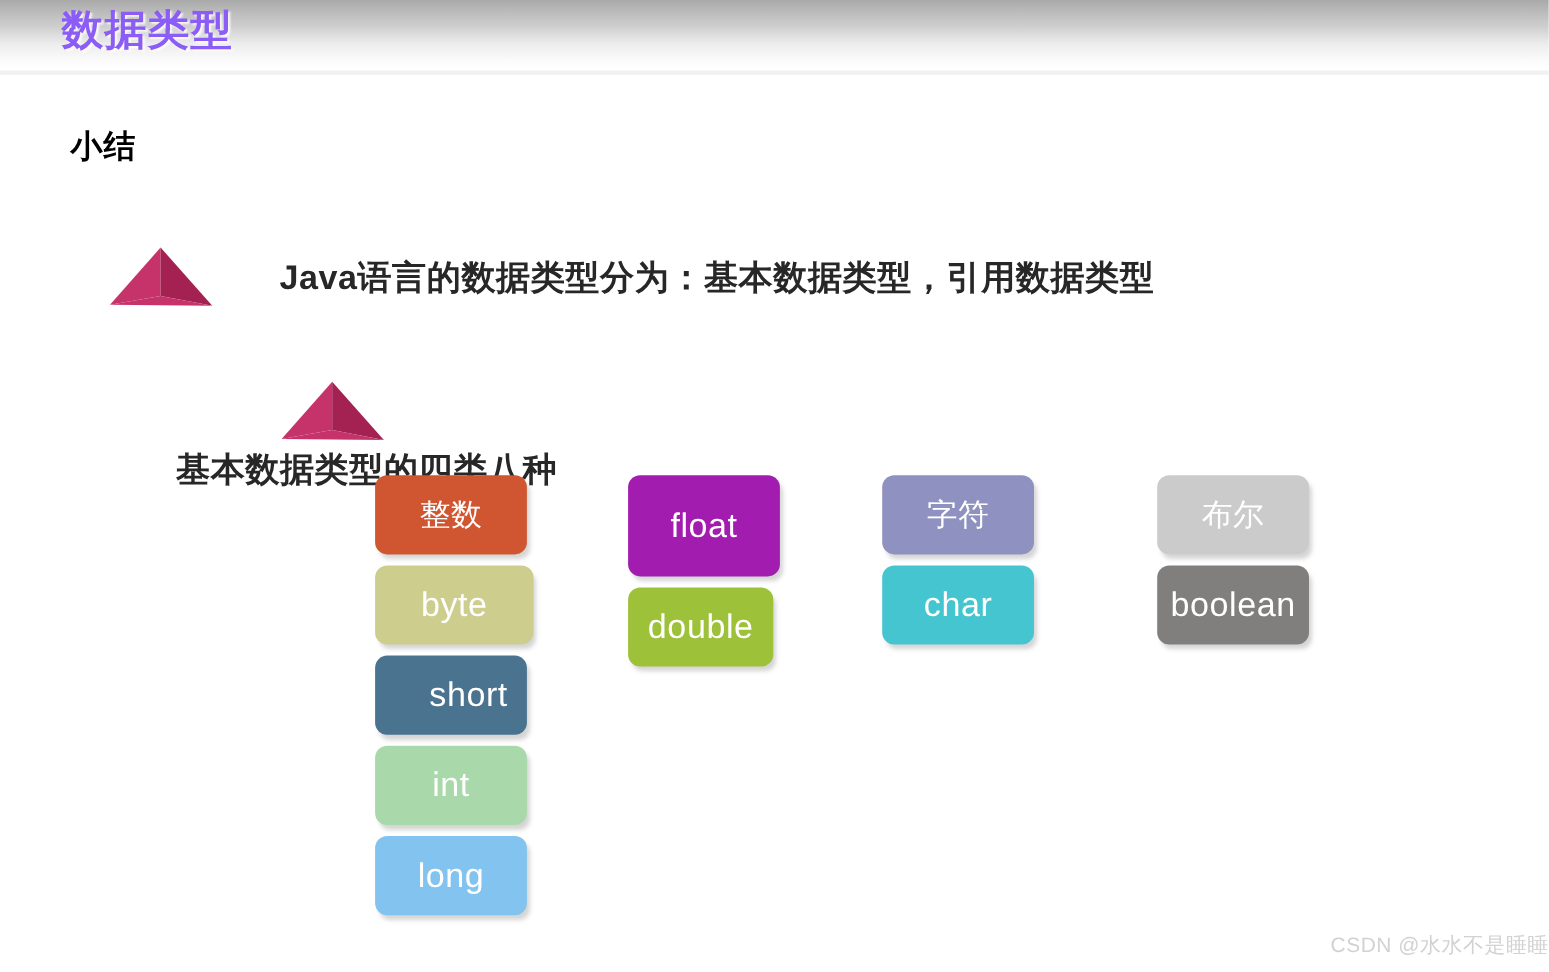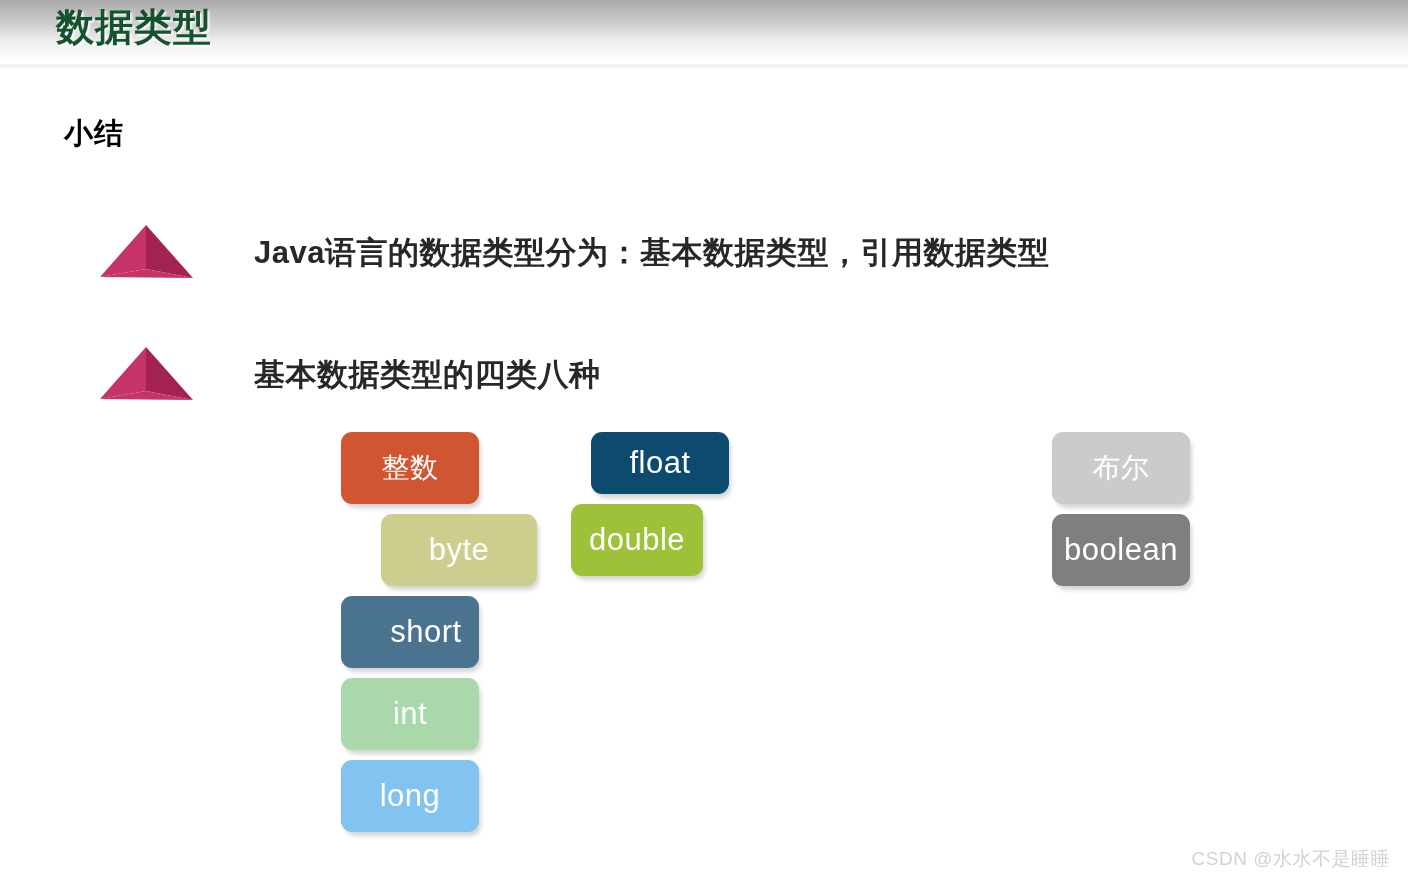--- a/index.html
+++ b/index.html
@@ -39,21 +39,21 @@
     width: 1408px;
     height: 4px;
     background: #f2f2f2;
   }
   .header-title {
     position: absolute;
     left: 56px;
     top: 2px;
     font-size: 38px;
     font-weight: 700;
-    color: #14532d;
+    color: #8b5cf6;
     letter-spacing: 1px;
     text-shadow: 2px 2px 2px rgba(255,255,255,0.85);
     white-space: nowrap;
   }
 
   
   .subheading {
     position: absolute;
     left: 64px;
     top: 114px;
@@ -64,21 +64,21 @@
     white-space: nowrap;
   }
 
   
   .bullet-row {
     position: absolute;
     display: flex;
     align-items: center;
   }
   .bullet-row.row-0 { left: 100px; top: 222px; }
-  .bullet-row.row-1 { left: 100px; top: 344px; }
+  .bullet-row.row-1 { left: 100px; top: 344px; flex-direction: column; }
 
   .pyramid-icon {
     position: relative;
     width: 94px;
     height: 62px;
     flex: 0 0 auto;
   }
   .pyramid-icon svg { display: block; }
 
   .bullet-text {
@@ -119,21 +119,21 @@
     letter-spacing: 0.5px;
     margin-bottom: 10px;
     box-shadow: 3px 5px 4px -1px rgba(150,150,150,0.40);
     white-space: nowrap;
   }
   .tbox.cjk { font-size: 28px; }
 
   
   .watermark {
     position: absolute;
-    right: 18px;
+    right: 0;
     bottom: 12px;
     font-size: 19px;
     color: #d2d2d2;
     letter-spacing: 0.5px;
     white-space: nowrap;
   }
 </style>
 </head>
 <body>
 
@@ -163,28 +163,32 @@
         <polygon points="46,3 93,56 46,47" fill="#A32252"></polygon>
         <polygon points="0,55 93,56 46,47" fill="#C6336A"></polygon>
       </svg>
     </span>
     <span class="bullet-text">基本数据类型的四类八种</span>
   </div>
 
   <div class="grid">
     <div class="column col-0">
         <div class="tbox cjk" style="background: rgb(208, 86, 49); width: 138px; height: 72px;">整数</div>
-        <div class="tbox" style="background: rgb(205, 206, 142); width: 156px; height: 72px; margin-left: 40px;">byte</div>
+        <div class="tbox" style="background: rgb(205, 206, 142); width: 144px; height: 72px;">byte</div>
         <div class="tbox" style="background: rgb(74, 115, 143); width: 138px; height: 72px; padding-left: 32px;">short</div>
         <div class="tbox" style="background: rgb(169, 217, 170); width: 138px; height: 72px;">int</div>
         <div class="tbox" style="background: rgb(130, 196, 239); width: 138px; height: 72px;">long</div>
       </div>
     <div class="column col-1">
-        <div class="tbox" style="background: #0c4a6e; width: 138px; height: 62px; margin-left: 20px;">float</div>
+        <div class="tbox" style="background: #a21caf; width: 138px; height: 92px;">float</div>
         <div class="tbox" style="background: rgb(157, 193, 56); width: 132px; height: 72px;">double</div>
+      </div>
+    <div class="column col-2">
+        <div class="tbox cjk" style="background: rgb(143, 146, 193); width: 138px; height: 72px;">字符</div>
+        <div class="tbox" style="background: rgb(68, 197, 207); width: 138px; height: 72px;">char</div>
       </div>
     <div class="column col-3">
         <div class="tbox cjk" style="background: rgb(203, 203, 203); width: 138px; height: 72px;">布尔</div>
         <div class="tbox" style="background: rgb(128, 127, 126); width: 138px; height: 72px;">boolean</div>
       </div>
   </div>
 
   <div class="watermark">CSDN @水水不是睡睡</div>
 
 </div>

